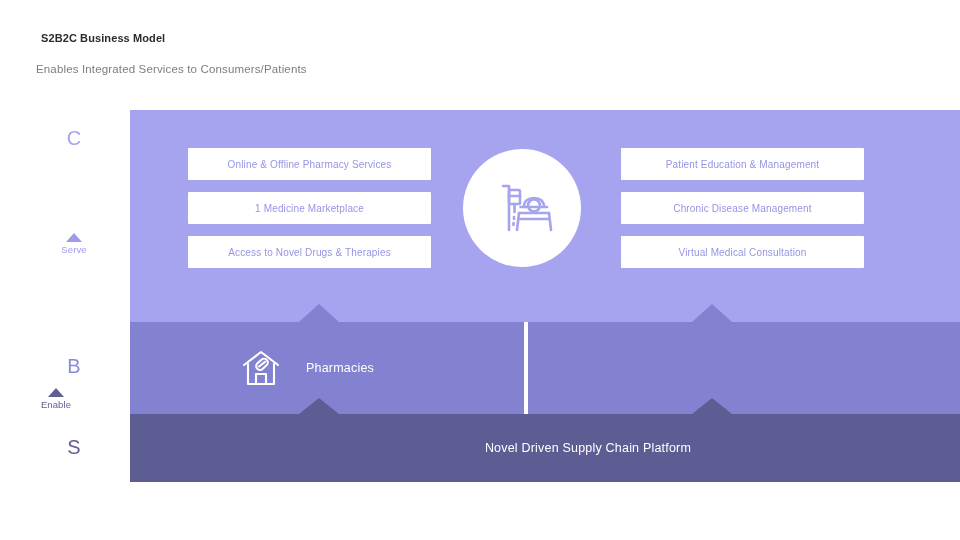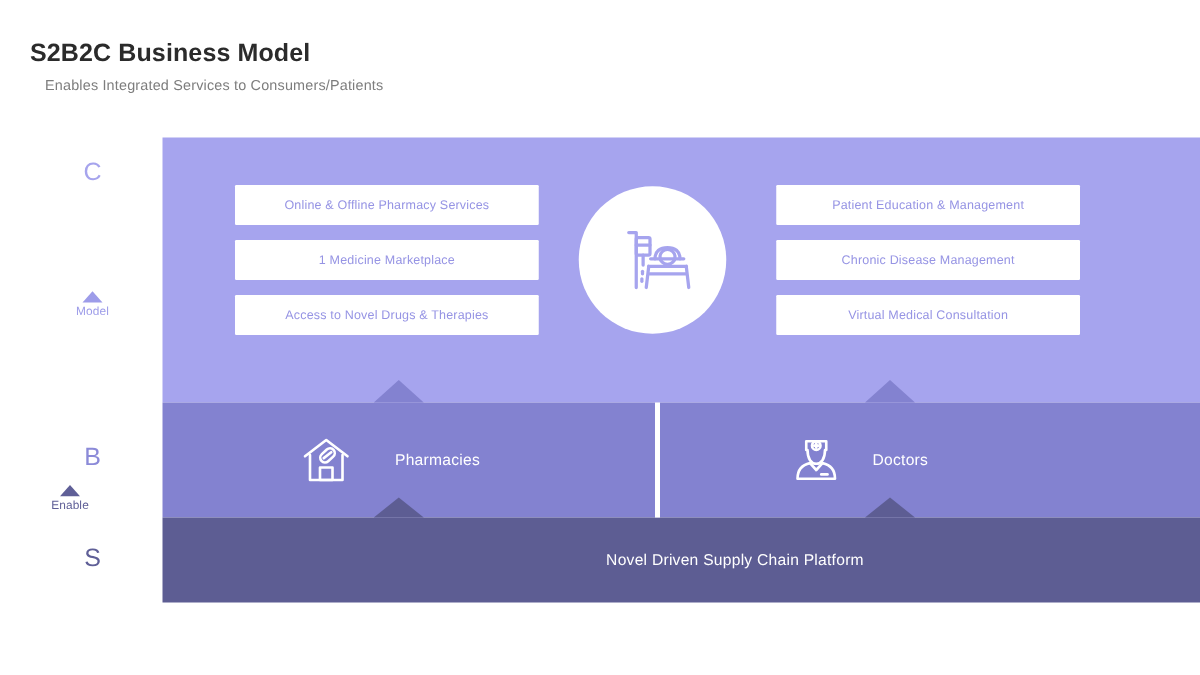--- a/index.html
+++ b/index.html
@@ -15,23 +15,23 @@
   #slide {
     position: relative;
     width: 960px;
     height: 540px;
     background: #ffffff;
   }
 
   
   #page-title {
     position: absolute;
-    left: 24px;
+    left: 41px;
     top: 32px;
-    font-size: 20px;
+    font-size: 11px;
     font-weight: 600;
     color: #2b2b2b;
     letter-spacing: 0.1px;
     white-space: nowrap;
   }
 
   #page-subtitle {
     position: absolute;
     left: 36px;
     top: 63px;
@@ -153,21 +153,21 @@
 
   
   .actor {
     position: absolute;
     top: 212px;
     height: 92px;
     display: flex;
     align-items: center;
     z-index: 2;
   }
-  #actor-pharmacies { left: 108px; gap: 10px; }
+  #actor-pharmacies { left: 108px; }
   #actor-doctors    { left: 500px; }
 
   .actor-icon {
     width: 46px;
     height: 46px;
     display: flex;
     align-items: center;
     justify-content: center;
     flex: 0 0 auto;
   }
@@ -214,21 +214,21 @@
 
 <div id="slide">
 
   <div id="page-title">S2B2C Business Model</div>
   <div id="page-subtitle">Enables Integrated Services to Consumers/Patients</div>
 
   <div id="rail-letter-c" class="rail-letter">C</div>
 
   <div id="rail-serve" class="rail-group">
     <div class="rail-tri"></div>
-    <div class="rail-caption">Model</div>
+    <div class="rail-caption">Serve</div>
   </div>
 
   <div id="rail-letter-b" class="rail-letter">B</div>
 
   <div id="rail-enable" class="rail-group">
     <div class="rail-tri"></div>
     <div class="rail-caption">Enable</div>
   </div>
 
   <div id="rail-letter-s" class="rail-letter">S</div>
@@ -301,36 +301,17 @@
           <rect x="16" y="27" width="10" height="10"></rect>
           <rect x="15.5" y="13.5" width="13" height="7.6" rx="3.8" transform="rotate(-42 22 17.3)"></rect>
           <path d="M19 19.5 L25 14.8"></path>
         </svg>
       </span>
       <span class="actor-label">Pharmacies</span>
     </div>
 
     <div id="actor-divider"></div>
 
-    <div id="actor-doctors" class="actor">
-      <span class="actor-icon">
-        <svg width="42" height="42" viewBox="0 0 42 42" fill="none" stroke="#ffffff" stroke-width="2.1" stroke-linecap="round" stroke-linejoin="round">
-
-          <path d="M13 13 L13 6 L29 6 L29 13"></path>
-          <circle cx="21" cy="9.5" r="3.4"></circle>
-          <path d="M21 7.8 L21 11.2 M19.3 9.5 L22.7 9.5"></path>
-
-          <path d="M14 13 C14 20 17 24 21 24 C25 24 28 20 28 13"></path>
-
-          <path d="M16 23.5 L21 29 L26 23.5"></path>
-
-          <path d="M16 23.5 C9 25 6 29 6 36 L36 36 C36 29 33 25 26 23.5"></path>
-
-          <path d="M25 32.5 L30 32.5"></path>
-        </svg>
-      </span>
-      <span class="actor-label">Doctors</span>
-    </div>
 
     <div id="platform-label">Novel Driven Supply Chain Platform</div>
 
   </div>
 </div>
 
 </body></html>

